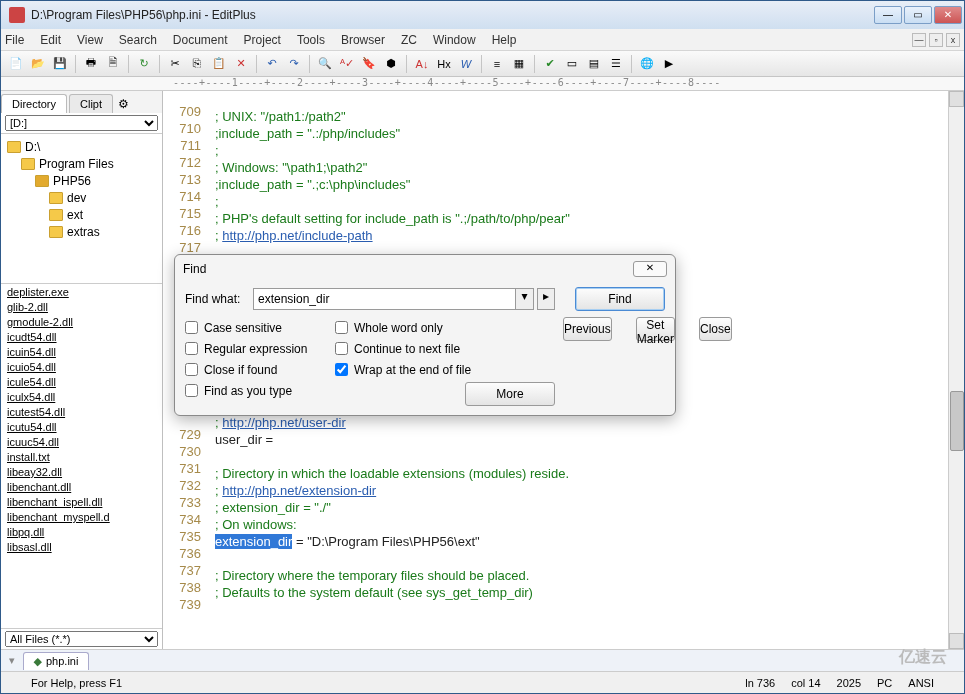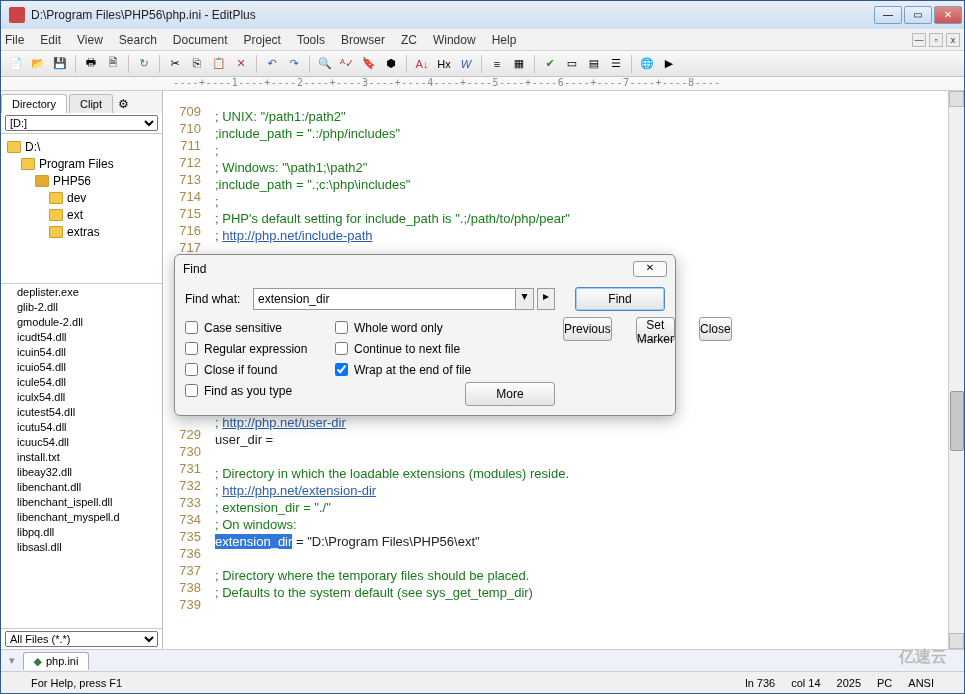--- a/index.html
+++ b/index.html
@@ -25,21 +25,21 @@
 .lp-tabs .tab { padding: 3px 10px; background: #fff; border: 1px solid #bbb; border-bottom: none; border-radius: 3px 3px 0 0; margin-right: 2px; font-size: 11px; }
 .lp-tabs .tab.inactive { background: #eaeaea; }
 .lp-tabs .tb-icon { width: 16px; height: 16px; margin: 0 3px; }
 .drivebox { padding: 2px 4px; border-bottom: 1px solid #ccc; }
 .drivebox select { width: 100%; font-size: 11px; }
 .tree { flex: 0 0 auto; padding: 4px 2px; border-bottom: 1px solid #ccc; min-height: 150px; }
 .tree .node { display: flex; align-items: center; height: 17px; padding-left: 4px; }
 .tree .node .pad { display: inline-block; }
 .tree .fico { width: 14px; height: 12px; background: #f5c949; border: 1px solid #caa030; margin-right: 4px; border-radius: 1px; }
 .tree .fico.sel { background: #e2aa2e; }
-.filelist { flex: 1; overflow: auto; padding: 2px 16px; border-bottom: 1px solid #ccc; }
+.filelist { flex: 1; overflow: auto; padding: 2px 6px; border-bottom: 1px solid #ccc; text-decoration: underline; }
 .filelist div { height: 15px; font-size: 11px; white-space: nowrap; }
 .filterbox { padding: 2px 4px; }
 .filterbox select { width: 100%; font-size: 11px; }
 .editor { flex: 1; position: relative; background: #fff; font-family: "Consolas", "Courier New", monospace; font-size: 13px; line-height: 17px; overflow: hidden; }
 .gutter { position: absolute; left: 0; top: 12px; width: 44px; text-align: right; padding-right: 6px; color: #a68a4a; }
 .gutter div { height: 17px; }
 .code { position: absolute; left: 52px; top: 0; right: 16px; white-space: pre; color: #222; }
 .code div { height: 17px; }
 .code .cm { color: #1a7a1a; }
 .code .lk { color: #2a5db0; text-decoration: underline; }

